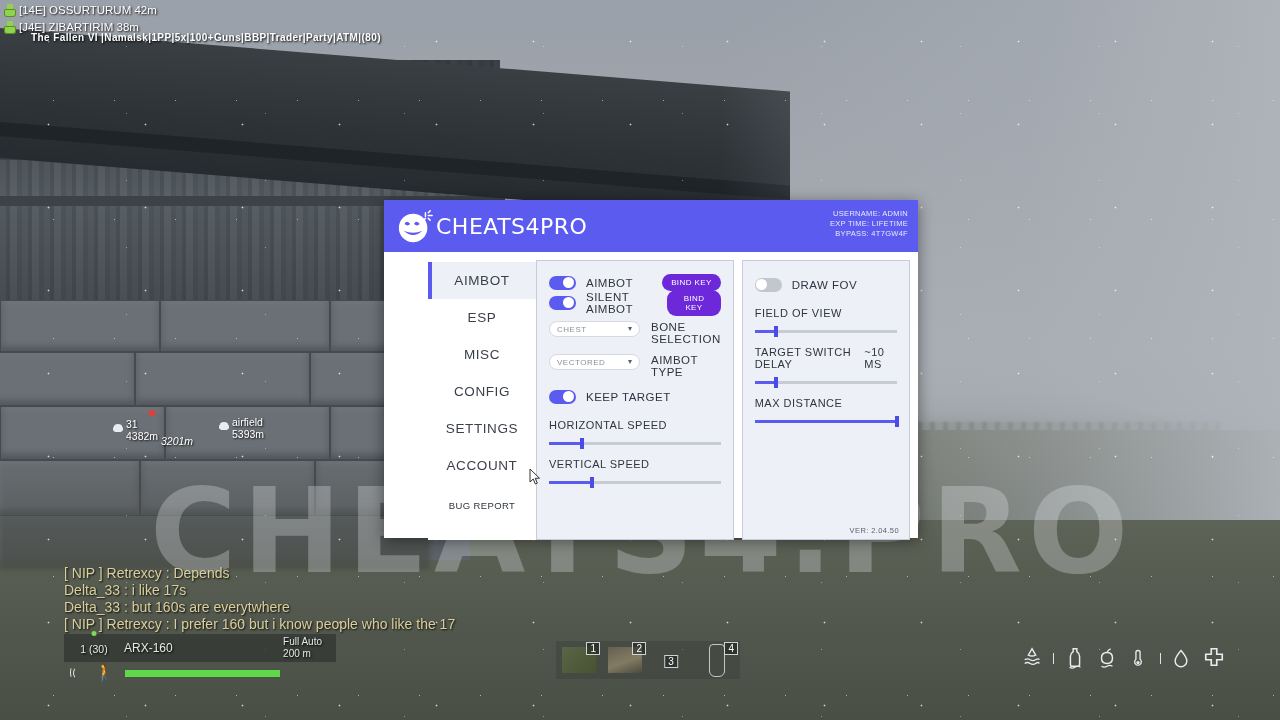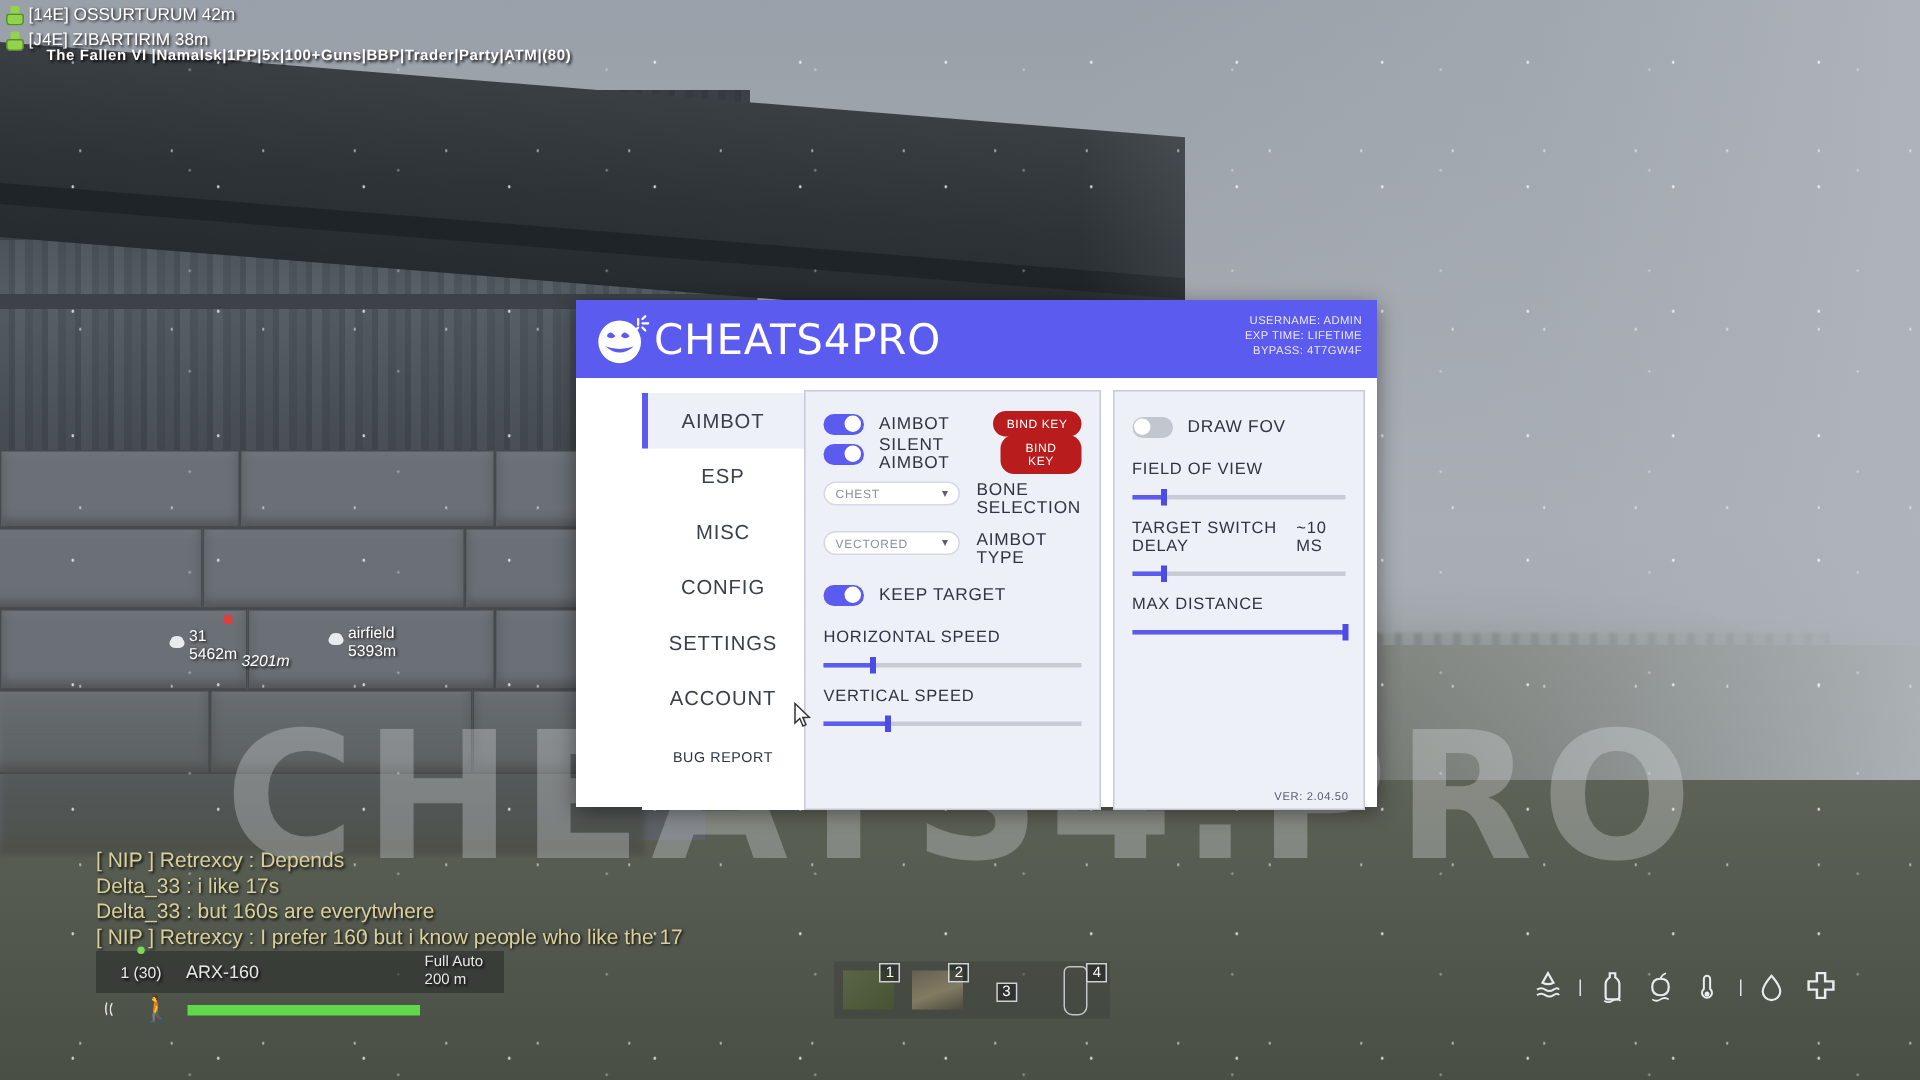--- a/index.html
+++ b/index.html
@@ -204,21 +204,21 @@
     font-family: "Liberation Sans", sans-serif;
   }
 
   .menu-header {
     height: 52px; background: #5b5bf0; position: relative;
     display: flex; align-items: center; padding-left: 12px;
   }
   .logo-wrap { display: flex; align-items: center; }
   .logo-face { width: 38px; height: 38px; position: relative; }
   .brand {
-    color: #fff; font-size: 28px; letter-spacing: .5px;
+    color: #fff; font-size: 22px; letter-spacing: .5px;
     font-family: "DejaVu Sans", sans-serif; margin-left: 2px;
   }
   .acct-info {
     position: absolute; right: 10px; top: 9px; text-align: right;
     color: #e9e9ff; font-size: 7.5px; line-height: 10px; letter-spacing: .3px;
   }
 
   .menu-body { display: flex; height: 288px; padding-left: 44px; }
 
   .sidebar {
@@ -255,21 +255,21 @@
   .toggle.on { background: #5b5bf0; }
   .toggle .knob {
     position: absolute; top: 1.5px; left: 1.5px; width: 11px; height: 11px;
     border-radius: 50%; background: #fff;
   }
   .toggle.on .knob { left: 14px; }
   .ctl-label {
     margin-left: 10px; color: #2f3440; font-size: 11.5px; letter-spacing: .5px;
   }
   .bind-btn {
-    margin-left: auto; background: #b91c1c; color: #fff;
+    margin-left: auto; background: #6d28d9; color: #fff;
     font-size: 8px; letter-spacing: .4px;
     padding: 4px 9px; border-radius: 9px; border: none; cursor: pointer;
     font-family: "Liberation Sans", sans-serif;
   }
 
   .select-row { display: flex; align-items: flex-start; margin-top: 9px; }
   .dropdown {
     width: 91px; height: 16px; border-radius: 9px; background: #fff;
     border: 1px solid #d5d9e4; display: flex; align-items: center;
     padding: 0 7px; cursor: pointer; flex: 0 0 auto;
@@ -348,21 +348,21 @@
   <div class="esp-row">
     <span class="esp-icon"></span>
     <span class="esp-text">[J4E] ZIBARTIRIM 38m</span>
   </div>
 </div>
 <div class="server-name">The Fallen VI |Namalsk|1PP|5x|100+Guns|BBP|Trader|Party|ATM|(80)</div>
 
 <div class="world-marker" style="left:84px; top:418px;margin-left:42px;">
   <span class="wm-icon"></span>
   <div>31</div>
-  <div>5462m</div>
+  <div>4382m</div>
 </div>
 <div class="wm-dot" style="left:149px; top:410px;"></div>
 <div class="world-marker" style="left:161px; top:435px;font-style:italic;">
   <div>3201m</div>
 </div>
 <div class="world-marker" style="left:232px; top:416px;">
   <span class="wm-icon"></span>
   <div>airfield</div>
   <div>5393m</div>
 </div>

